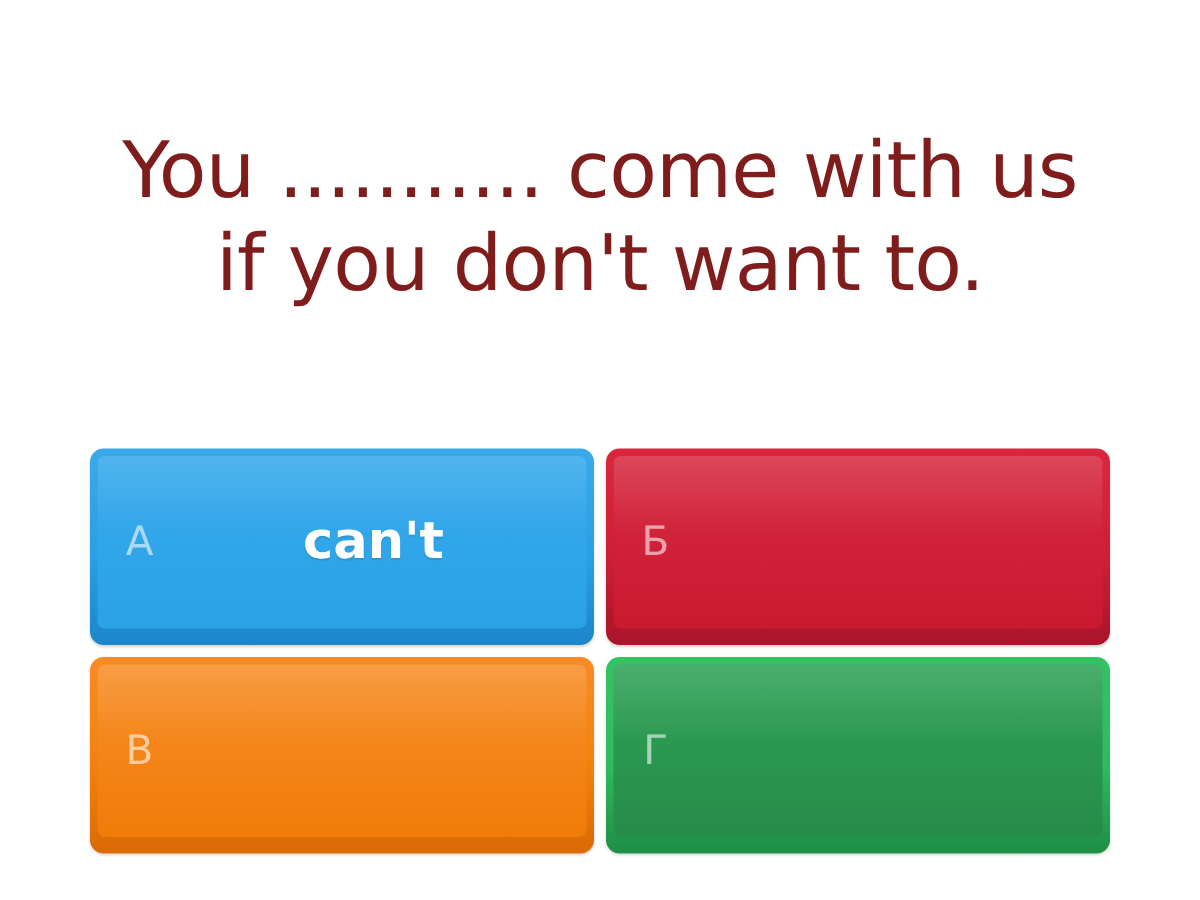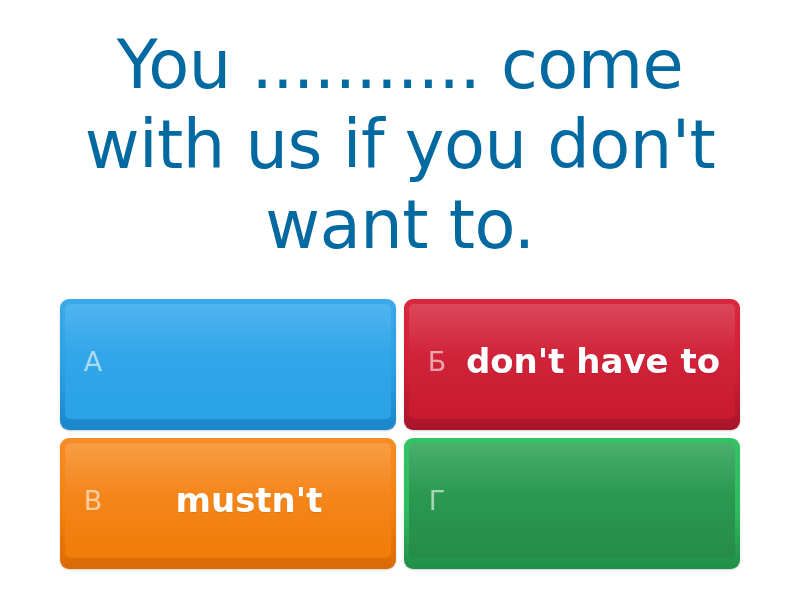--- a/index.html
+++ b/index.html
@@ -30,24 +30,24 @@
     height: 292px;
     display: flex;
     align-items: center;
     justify-content: center;
     padding: 0 40px;
     box-sizing: border-box;
   }
   .question-text {
     font-family: "DejaVu Sans", sans-serif;
     font-weight: 400;
-    font-size: 67px;
+    font-size: 52px;
     line-height: 1.19;
     letter-spacing: -0.5px;
-    color: #0369a1;
+    color: #7f1d1d;
     text-align: center;
     max-width: 680px;
   }
 
   
   .answers-grid {
     position: absolute;
     left: 60px;
     top: 299px;
     width: 680px;
@@ -131,34 +131,33 @@
 
   <div class="question-area">
     <div class="question-text">You ........... come with us if you don't want to.</div>
   </div>
 
   <div class="answers-grid">
 
     <div class="answer-btn opt-blue">
       <div class="btn-face">
         <span class="btn-letter">A</span>
+        <span class="btn-label">can't</span>
       </div>
     </div>
 
     <div class="answer-btn opt-red">
       <div class="btn-face">
         <span class="btn-letter">Б</span>
-        <span class="btn-label">don't have to</span>
       </div>
     </div>
 
     <div class="answer-btn opt-orange">
       <div class="btn-face">
         <span class="btn-letter">В</span>
-        <span class="btn-label">mustn't</span>
       </div>
     </div>
 
     <div class="answer-btn opt-green">
       <div class="btn-face">
         <span class="btn-letter">Г</span>
       </div>
     </div>
 
   </div>

